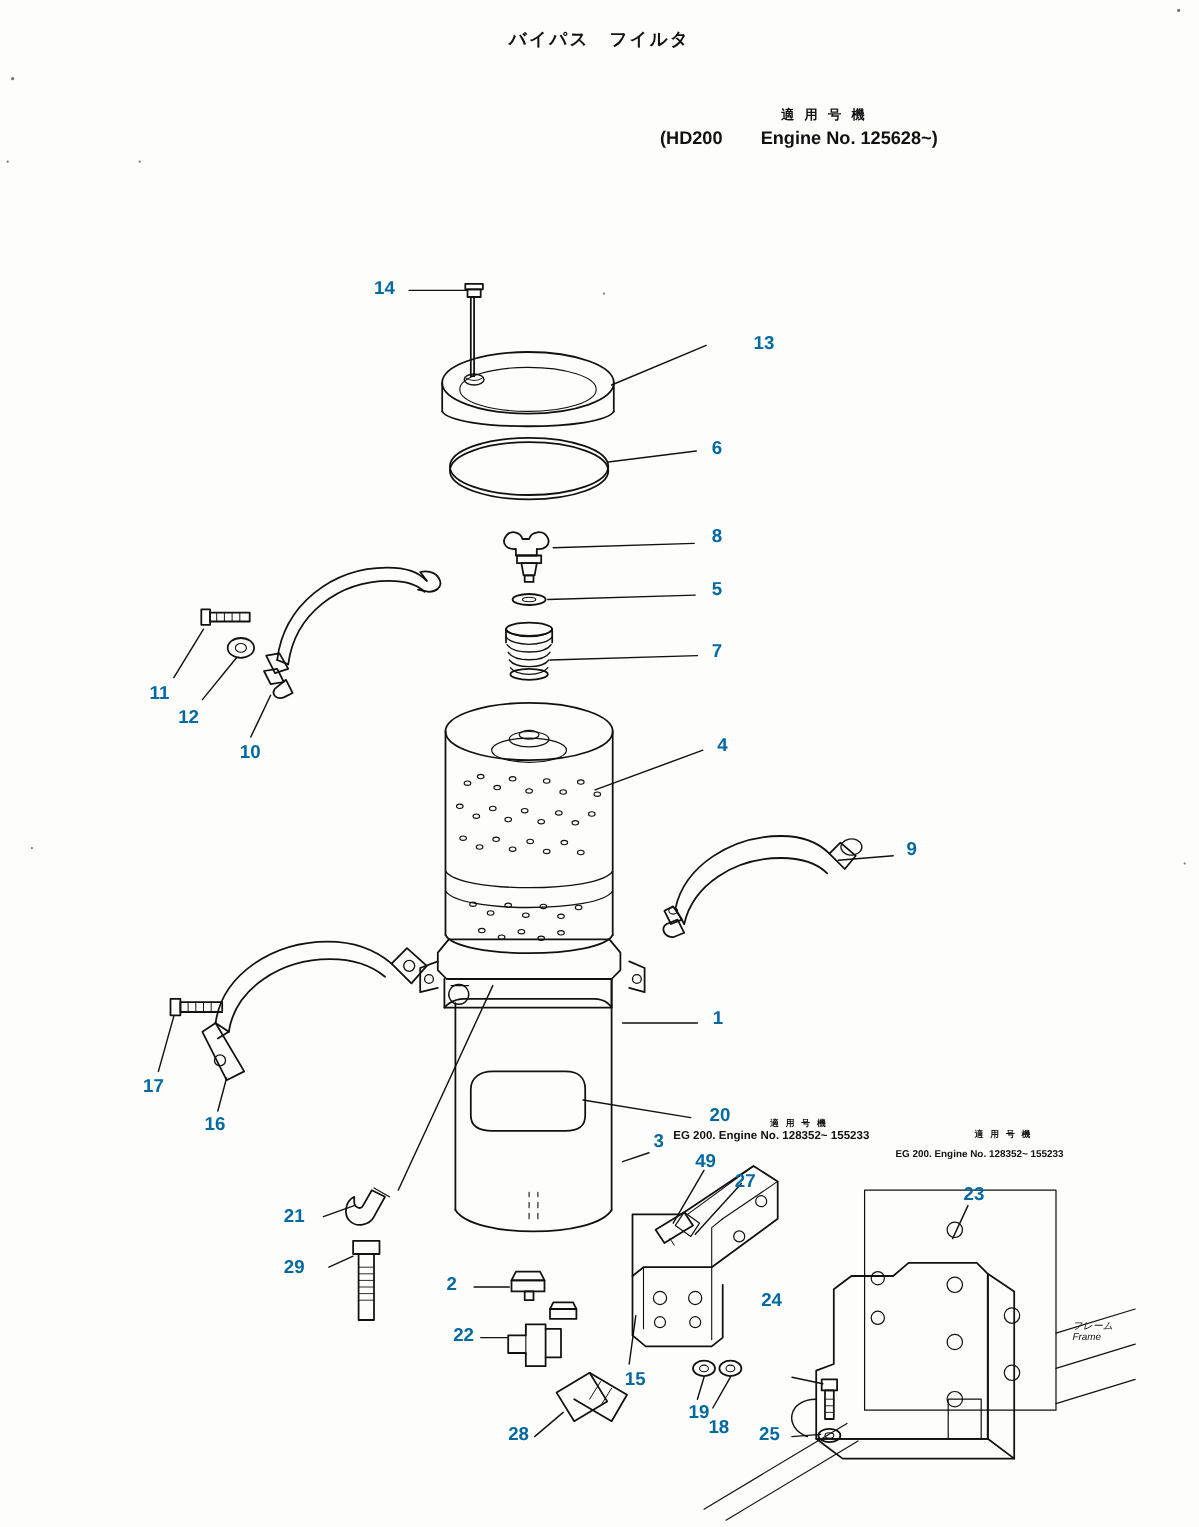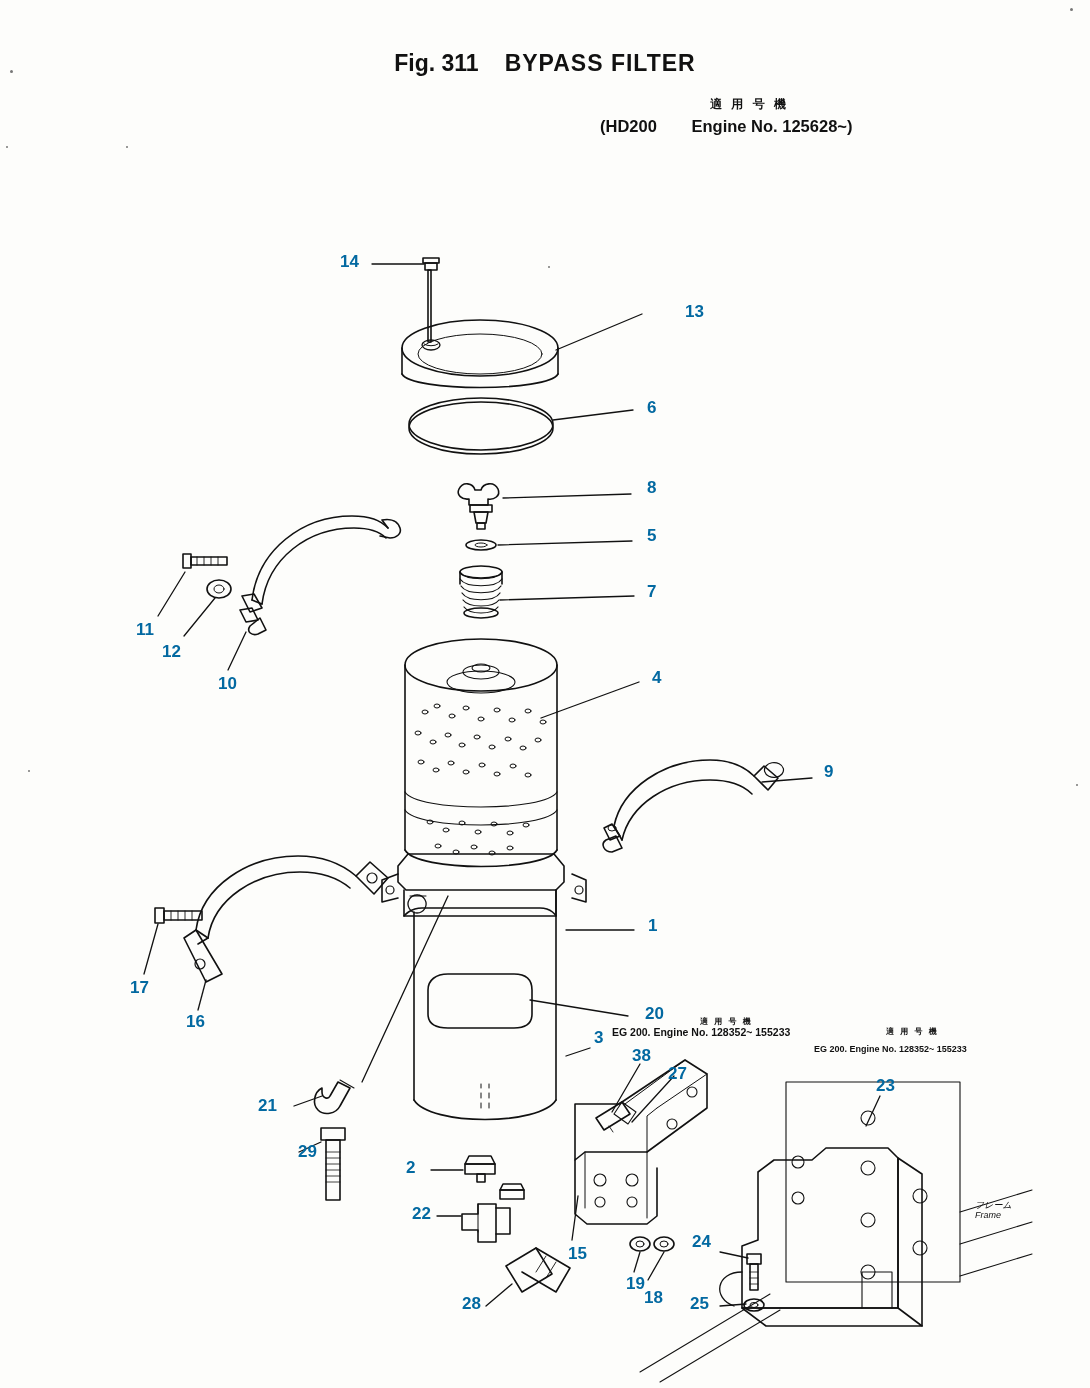--- a/index.html
+++ b/index.html
@@ -108,23 +108,21 @@
     width: 1090px;
     height: 1388px;
   }
   .speck { position:absolute; background:#777; border-radius:50%; }
 </style>
 </head>
 <body>
 
 <div class="page">
 
-  <div class="fig-title">
-    <span class="fig-no">Fig. 311</span><span>BYPASS FILTER</span>
-  </div>
+  <div class="kana-title">バイパス　フイルタ</div>
 
   <div class="applic-block">
     <div class="applic-head">適 用 号 機</div>
     <div class="applic-row">
       <span>(</span><span class="model">HD200</span><span>Engine No. 125628~</span><span>)</span>
     </div>
   </div>
 
   <svg class="art" viewBox="0 0 1090 1388">
     <g fill="none" stroke="#111" stroke-width="1.6" stroke-linejoin="round" stroke-linecap="round">
@@ -438,32 +436,32 @@
   <div class="callout" style="left:652px; top:668px;">4</div>
   <div class="callout" style="left:824px; top:762px;">9</div>
   <div class="callout" style="left:136px; top:620px;">11</div>
   <div class="callout" style="left:162px; top:642px;">12</div>
   <div class="callout" style="left:218px; top:674px;">10</div>
   <div class="callout" style="left:648px; top:916px;">1</div>
   <div class="callout" style="left:130px; top:978px;">17</div>
   <div class="callout" style="left:186px; top:1012px;">16</div>
   <div class="callout" style="left:645px; top:1004px;">20</div>
   <div class="callout" style="left:258px; top:1096px;">21</div>
-  <div class="callout" style="left:258px; top:1142px;margin-left:40px;">29</div>
+  <div class="callout" style="left:258px; top:1142px;">29</div>
   <div class="callout" style="left:406px; top:1158px;">2</div>
   <div class="callout" style="left:384px; top:1204px;margin-left:28px;">22</div>
   <div class="callout" style="left:462px; top:1294px;">28</div>
-  <div class="callout" style="left:632px; top:1046px;">38</div>
+  <div class="callout" style="left:632px; top:1046px;">49</div>
   <div class="callout" style="left:668px; top:1064px;">27</div>
   <div class="callout" style="left:568px; top:1244px;">15</div>
   <div class="callout" style="left:626px; top:1274px;">19</div>
   <div class="callout" style="left:644px; top:1288px;">18</div>
   <div class="callout" style="left:594px; top:1028px;">3</div>
   <div class="callout" style="left:876px; top:1076px;">23</div>
-  <div class="callout" style="left:692px; top:1232px;">24</div>
+  <div class="callout" style="left:692px; top:1172px;">24</div>
   <div class="callout" style="left:690px; top:1294px;">25</div>
 
   <div class="note-kana" style="left:700px; top:1016px;">適 用 号 機</div>
   <div class="note" style="left:612px; top:1026px;">EG 200.  Engine No. 128352~ 155233</div>
   <div class="note-kana" style="left:886px; top:1026px;">適 用 号 機</div>
   <div class="note-small" style="left:814px; top:1044px;">EG 200.  Engine No. 128352~ 155233</div>
 
   <div class="frame-label" style="left:975px; top:1200px;">
     <span>フレーム</span><br>
     <span>Frame</span>

